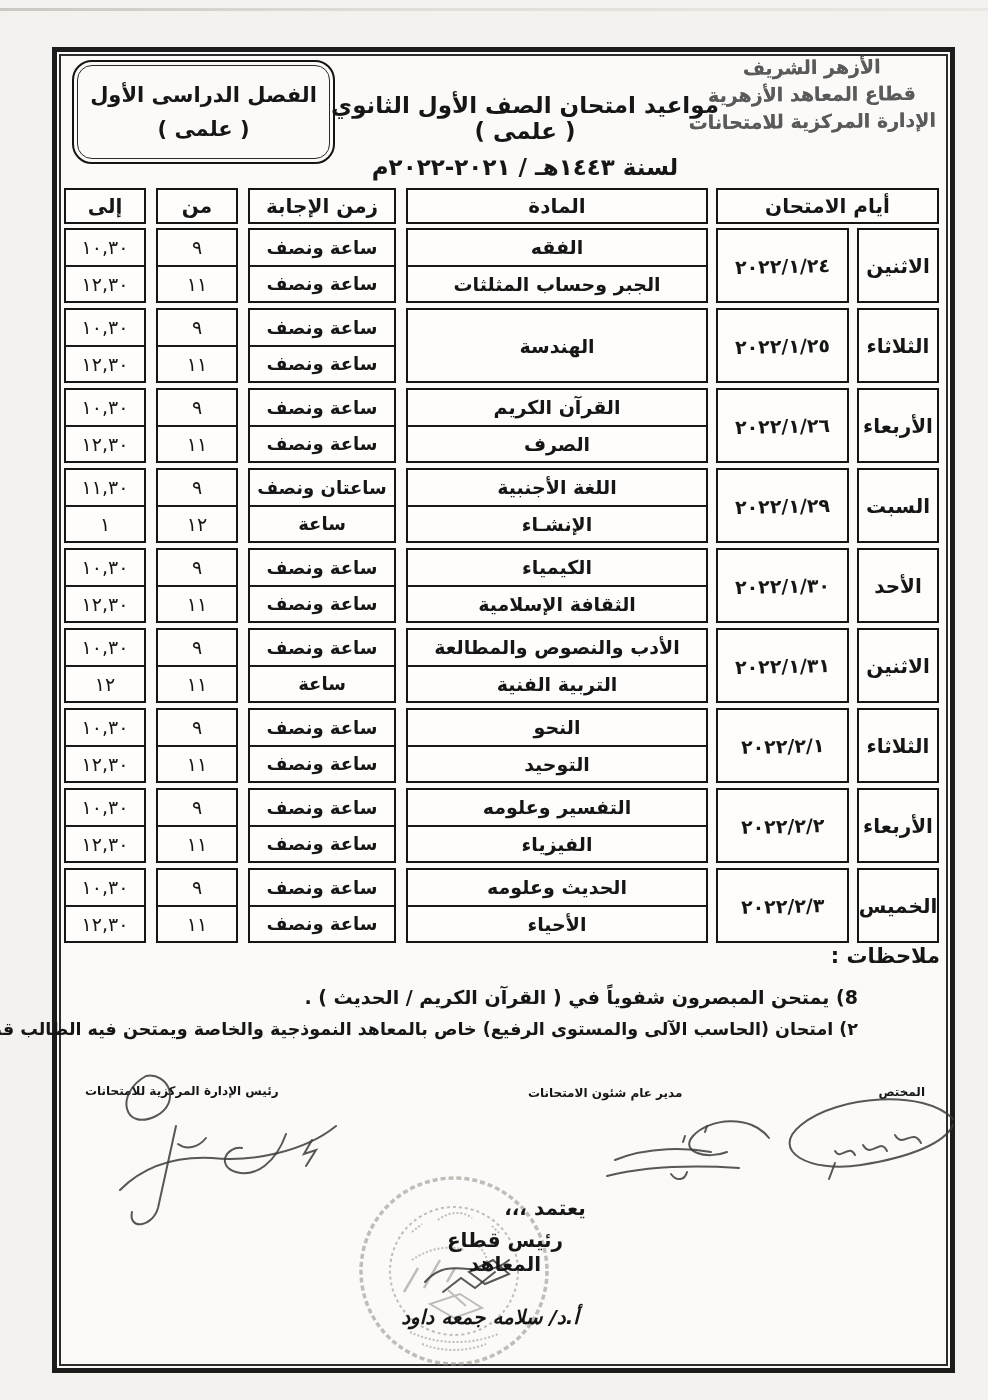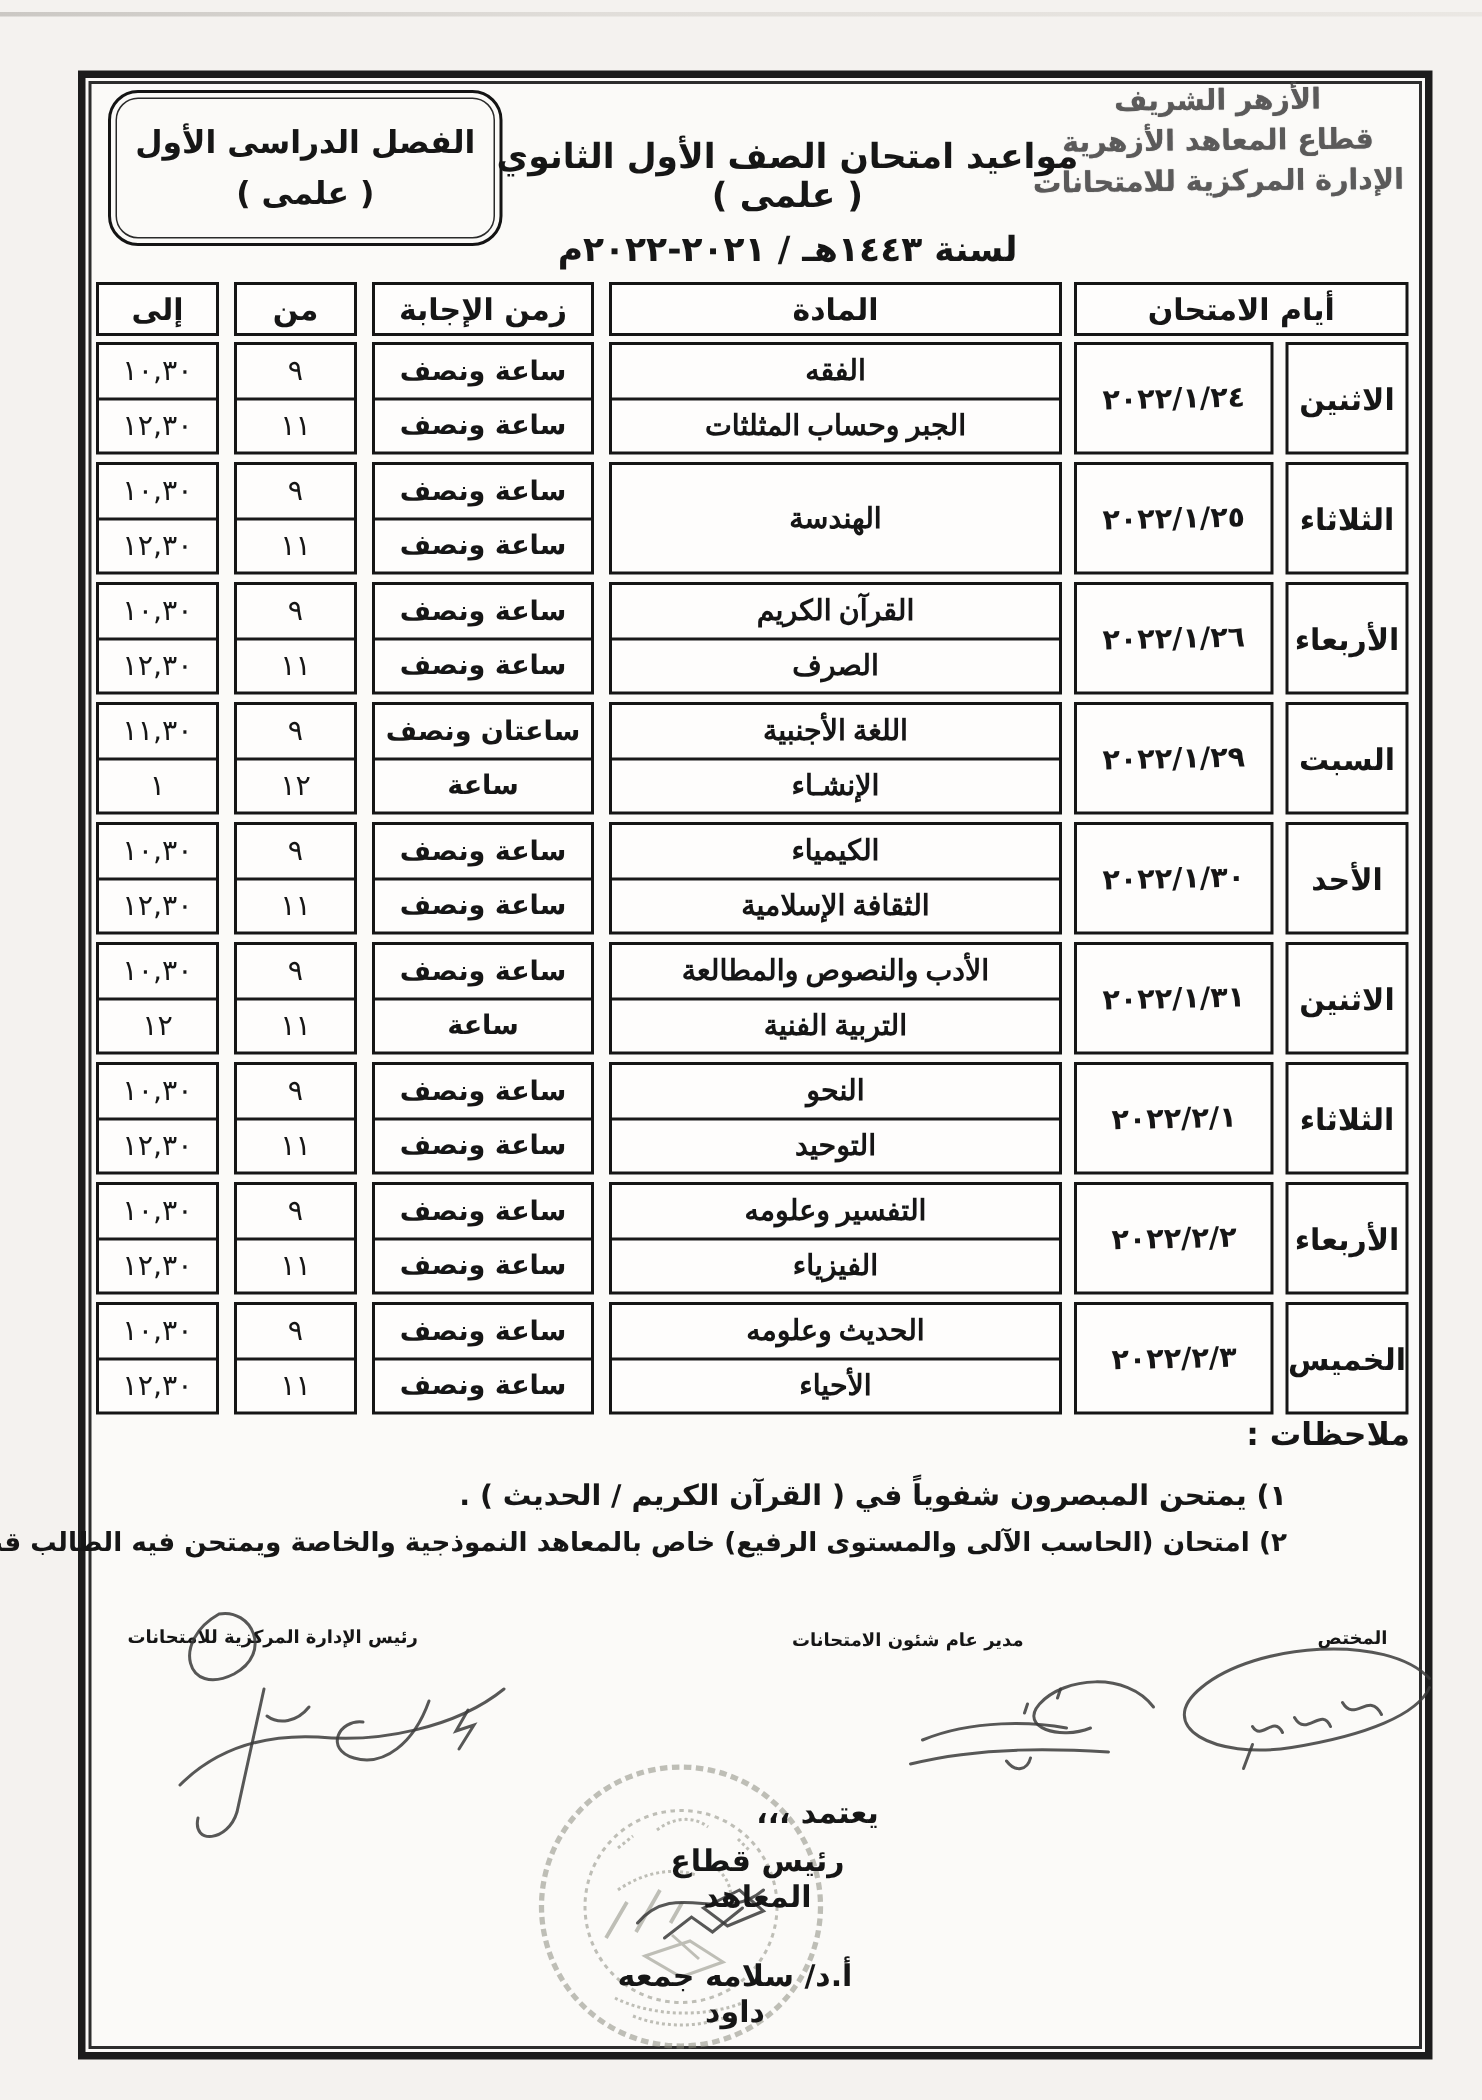--- a/index.html
+++ b/index.html
@@ -52,21 +52,21 @@
   .w-subj { width:302px; margin-left:10px; }
   .w-dur  { width:148px; margin-left:10px; }
   .w-from { width:82px;  margin-left:10px; }
   .w-to   { width:82px; }
   .block { height:75px; margin-bottom:5px; }
   .colbox { background:#fefdfc; border:2px solid #151515; display:flex; flex-direction:column; }
   .sub { flex:1; display:flex; align-items:center; justify-content:center; }
   .sub + .sub { border-top:2px solid #1a1a1a; }
   .day-txt  { font-size:20px; font-weight:bold; }
   .date-txt { font-size:19px; font-weight:bold; transform:rotate(-1.2deg); }
-  .subj-txt { font-size:19px; font-weight:bold;font-family:Liberation Serif, serif; }
+  .subj-txt { font-size:19px; font-weight:bold; }
   .dur-txt  { font-size:18px; font-weight:bold; }
   .num-txt  { font-size:19px; font-weight:normal; }
 
   
   .notes-heading { position:absolute; right:48px; top:944px; font-size:21px; font-weight:bold; }
   .note1 { position:absolute; right:130px; top:986px; font-size:19px; font-weight:bold;
     white-space:nowrap; direction:rtl; }
   .note2 { position:absolute; right:130px; top:1019px; font-size:17.5px; font-weight:bold;
     white-space:nowrap; direction:rtl; }
   .note2c { position:absolute; left:150px; top:1048px; width:640px; text-align:center;
@@ -75,21 +75,21 @@
   
   .sig-label { position:absolute; font-size:12px; font-weight:bold; white-space:nowrap; direction:rtl; }
   .sig-specialist { right:63px; top:1085px; }
   .sig-director   { left:528px; top:1086px; }
   .sig-central    { left:85px;  top:1084px; }
 
   
   .appr { position:absolute; text-align:center; font-weight:bold; direction:rtl; }
   .appr1 { left:460px; width:170px; top:1196px; font-size:20px; }
   .appr2 { left:420px; width:170px; top:1228px; font-size:20px; }
-  .appr3 { left:395px; width:190px; top:1305px; font-size:20px; }
+  .appr3 { left:395px; width:190px; top:1305px; font-size:20px;font-style:italic; }
 
   svg { position:absolute; overflow:visible; }
   .scribble path { fill:none; stroke:#3a3a3a; stroke-width:2; stroke-linecap:round; opacity:.85; }
   .stamp path, .stamp circle { opacity:.55; }
 </style>
 </head>
 <body>
 
 <div class="page">
 
@@ -480,21 +480,21 @@
             </div>
             <div class="sub">
               <div class="num-txt">١٢,٣٠</div>
             </div>
           </div>
         </div>
       </div>
   </div>
 
   <div class="notes-heading">ملاحظات :</div>
-  <div class="note1">١)   يمتحن المبصرون شفوياً في ( القرآن الكريم / الحديث ) .</div>
+  <div class="note1">8)   يمتحن المبصرون شفوياً في ( القرآن الكريم / الحديث ) .</div>
   <div class="note2">٢)   امتحان (الحاسب الآلى والمستوى الرفيع) خاص بالمعاهد النموذجية والخاصة ويمتحن فيه الطالب قبل الامتحان التحريري</div>
 
   <svg class="stamp" style="left:352px; top:1172px;" width="205" height="200" viewBox="0 0 205 200">
     <g stroke="#8d8d7f" fill="none">
       <circle cx="102" cy="99" r="93" stroke-width="3.5" stroke-dasharray="5 3"></circle>
       <circle cx="102" cy="99" r="64" stroke-width="2" stroke-dasharray="3 3" opacity="0.4"></circle>
       <path d="M52 120 l14 -24 M72 116 l16 -28 M95 110 l8 -14" stroke-width="2.5"></path>
       <path d="M60 88 c14 -10 34 -16 52 -10 M120 70 c12 6 18 18 14 30" stroke-width="2" stroke-dasharray="2 2"></path>
       <path d="M58 160 c24 12 60 14 88 2 M70 172 c20 8 44 8 64 0" stroke-width="2" stroke-dasharray="2 2"></path>
       <path d="M86 48 c10 -8 24 -10 34 -2 M60 60 l10 -8 M140 54 l8 8" stroke-width="2" stroke-dasharray="2 2"></path>

